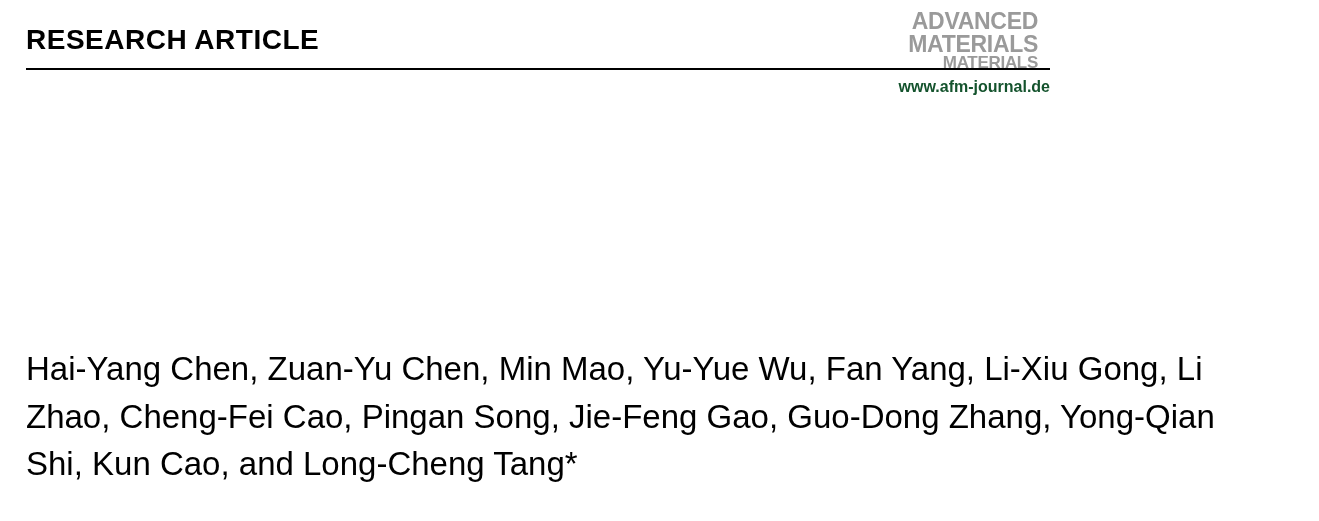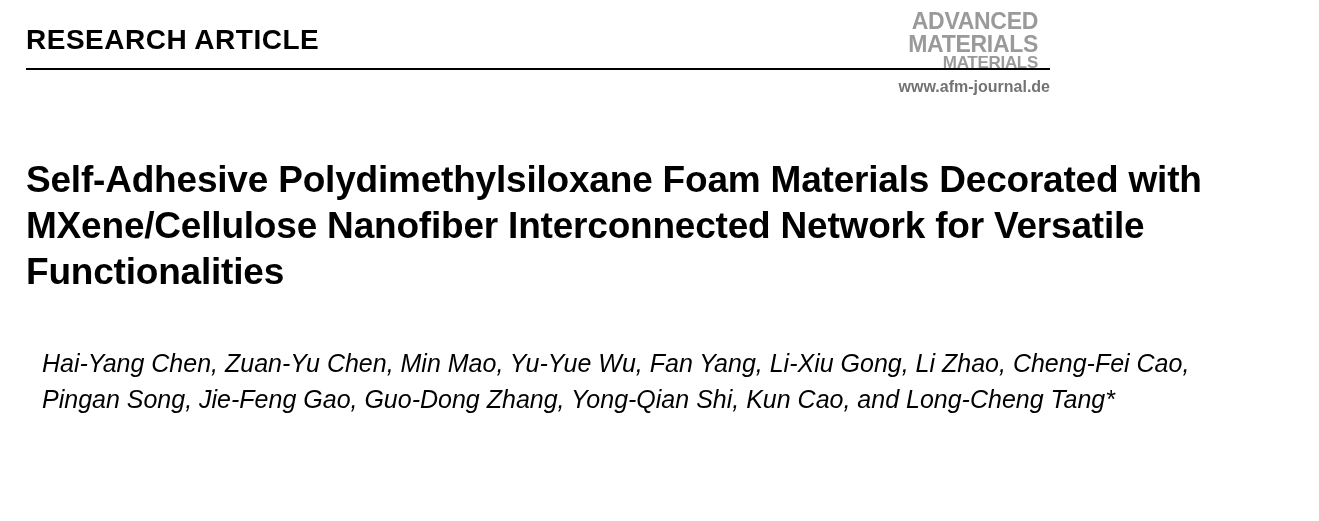--- a/index.html
+++ b/index.html
@@ -72,21 +72,21 @@
     height: 2px;
     background: #000000;
   }
 
   .journal-url {
     position: absolute;
     right: 52px;
     top: 78px;
     font-size: 16px;
     font-weight: bold;
-    color: #737373;
+    color: #14532d;
     font-family: "Liberation Sans", sans-serif;
   }
 
   
   .title {
     position: absolute;
     left: 26px;
     top: 132px;
     width: 1240px;
     font-size: 37px;
@@ -95,25 +95,23 @@
     letter-spacing: -0.2px;
     font-family: "Liberation Sans", sans-serif;
   }
 
   
   .authors {
     position: absolute;
     left: 26px;
     top: 345px;
     width: 1230px;
-    font-size: 25px;
-    font-style: italic;
+    font-size: 33px;
     line-height: 1.44;
     font-family: "Liberation Sans", sans-serif;
-    margin-left: 16px;
   }
 </style>
 </head>
 <body>
 
 <div class="page">
 
   <div class="header-row">
     <div class="research-article">RESEARCH ARTICLE</div>
 
@@ -121,17 +119,16 @@
       <span class="l1">ADVANCED</span>
       <span class="l2">MATERIALS</span>
       <span class="l3">MATERIALS</span>
     </div>
   </div>
 
   <div class="rule"></div>
 
   <div class="journal-url">www.afm-journal.de</div>
 
-  <h1 class="title">Self-Adhesive Polydimethylsiloxane Foam Materials Decorated with MXene/Cellulose Nanofiber Interconnected Network for Versatile Functionalities</h1>
 
   <div class="authors">Hai-Yang Chen, Zuan-Yu Chen, Min Mao, Yu-Yue Wu, Fan Yang, Li-Xiu Gong, Li Zhao, Cheng-Fei Cao, Pingan Song, Jie-Feng Gao, Guo-Dong Zhang, Yong-Qian Shi, Kun Cao, and Long-Cheng Tang*</div>
 
 </div>
 
 </body></html>

